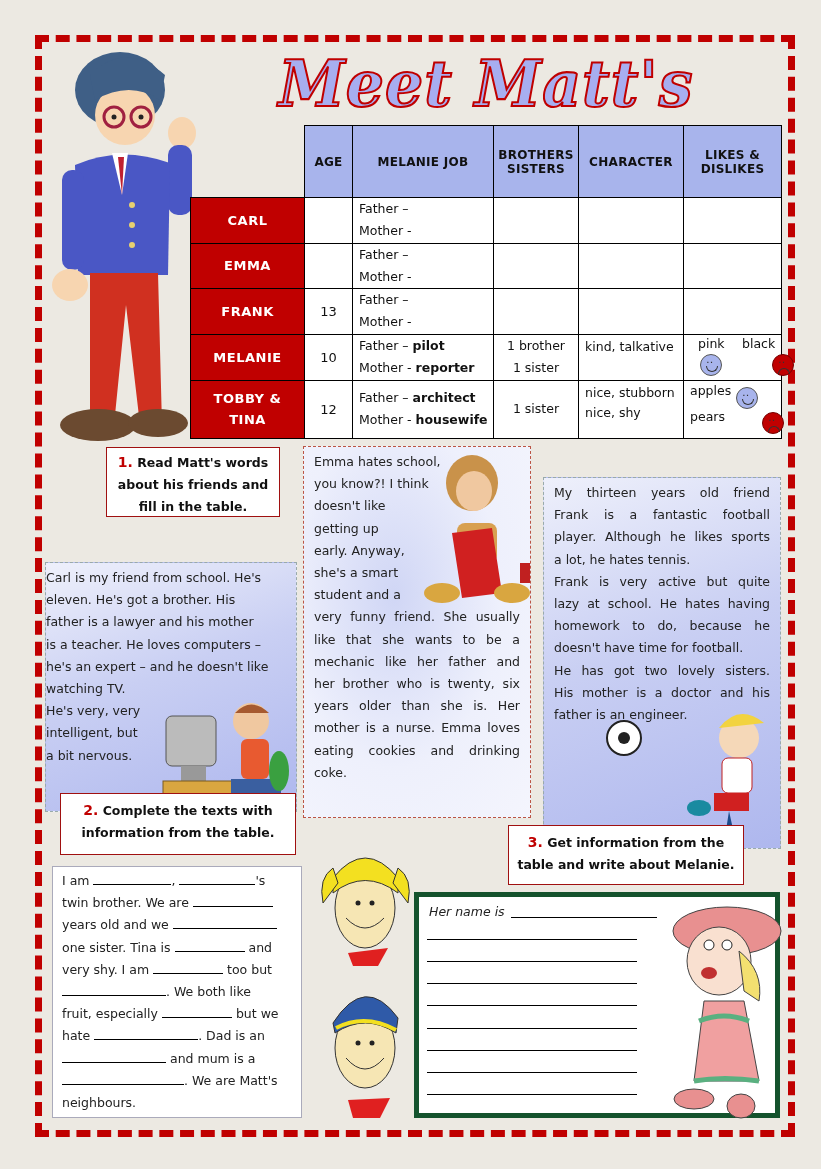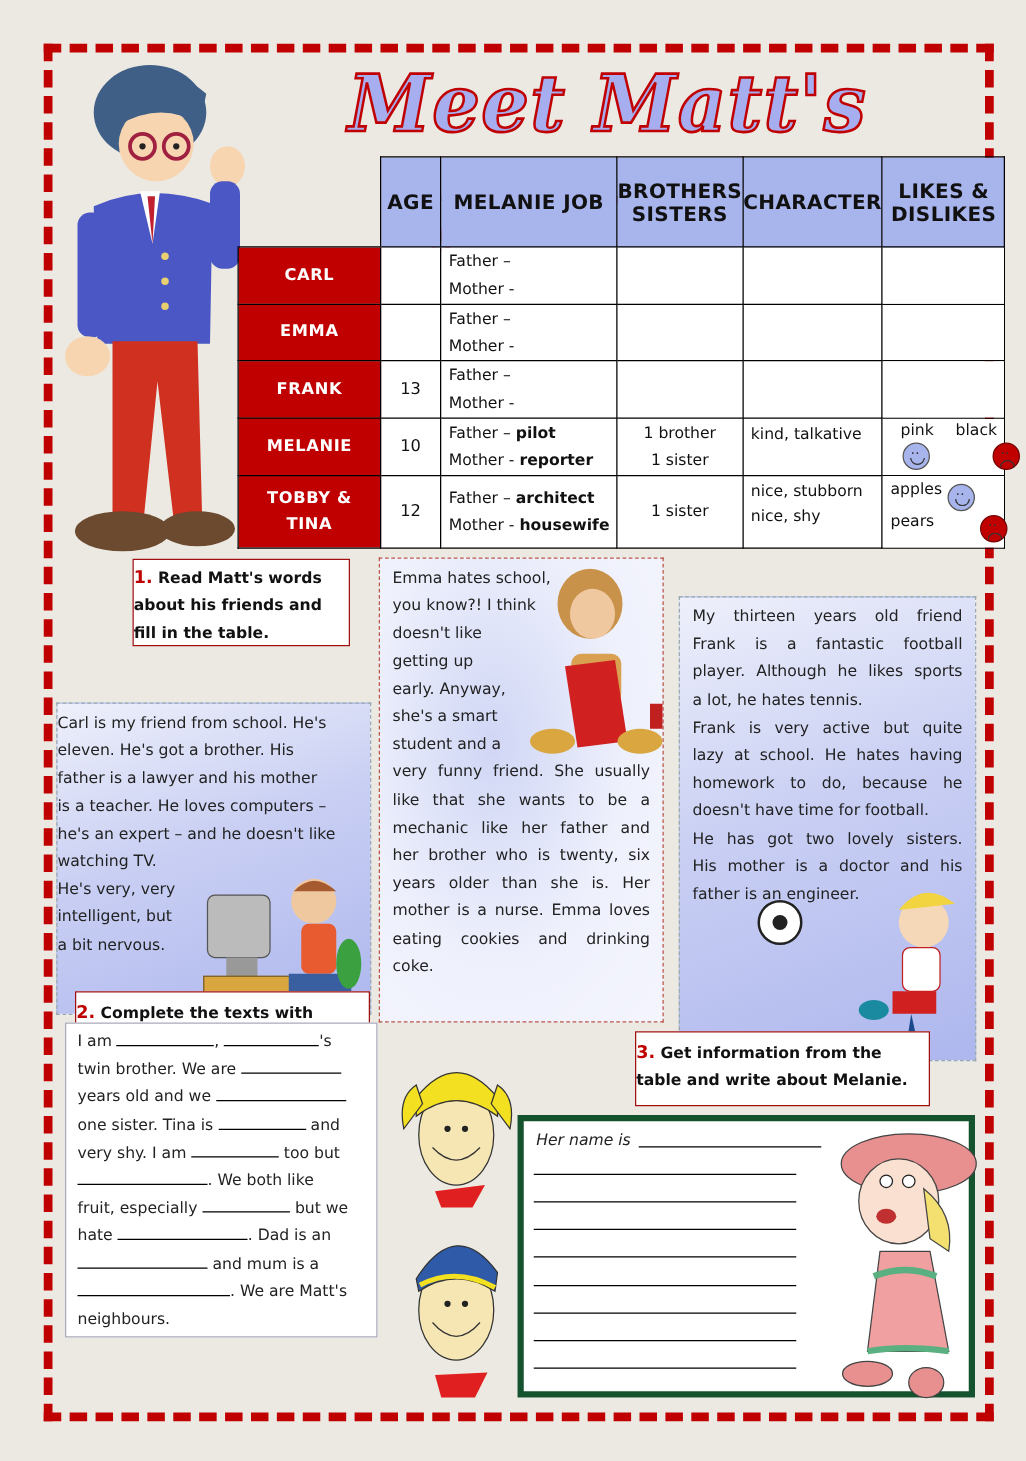--- a/index.html
+++ b/index.html
@@ -9,42 +9,42 @@
   .frame { left: 35px; top: 35px; width: 760px; height: 1102px;
     border: 7px dashed #c00000; }
   .title { left: 196px; top: 44px; width: 580px; height: 80px; text-align: center;
     font-family: "DejaVu Serif", serif; font-style: italic; font-weight: bold;
     font-size: 60px; letter-spacing: 1px; color: #a7aef0;
     -webkit-text-stroke: 2px #c00000; line-height: 80px; transform: scaleY(1.05); }
   
   table.grid { position: absolute; left: 190px; top: 125px; border-collapse: collapse;
     font-size: 12.5px; }
   table.grid td, table.grid th { border: 1px solid #000; }
-  table.grid th { background: #a8b4ec; font-weight: bold; font-size: 16px; height: 72px;
+  table.grid th { background: #a8b4ec; font-weight: bold; font-size: 12px; height: 72px;
     text-align: center; letter-spacing: .3px; }
   table.grid th.blank { background: transparent; border: none; border-bottom: 1px solid #000; }
   table.grid td.name { background: #c00000; color: #fff; font-weight: bold; text-align: center;
     width: 114px; font-size: 13px; letter-spacing: .5px; line-height: 21px; }
   table.grid td { background: #fff; height: 45.5px; vertical-align: middle; }
   .c-age { width: 48px; text-align: center; font-size: 13px; }
   .c-job { width: 141px; padding-left: 6px; line-height: 22px; }
   .c-bro { width: 85px; text-align: center; line-height: 22px; }
   .c-char { width: 105px; padding-left: 6px; vertical-align: top !important; line-height: 20px; padding-top: 2px; }
   .c-likes { width: 98px; position: relative; }
   .job-val { font-weight: bold; }
   .smiley { display: inline-block; width: 22px; height: 22px; border-radius: 50%;
     position: relative; border: 1px solid #555; }
   .smiley.happy { background: #a8b4ec; }
   .smiley.sad { background: #c00000; border-color: #700; }
   .smiley::before { content: "‥"; position: absolute; left: 5px; top: -2px; font-size: 11px; color:#333; }
   .smiley::after { content: ""; position: absolute; left: 5px; width: 10px; height: 5px;
     border: 1px solid #333; border-top: none; border-radius: 0 0 6px 6px; top: 11px; }
   .smiley.sad::after { border: 1px solid #333; border-bottom: none; border-radius: 6px 6px 0 0; top: 13px; }
   
-  .instr { background: #fff; border: 1.5px solid #a01010; 
+  .instr { background: #fff; border: 1.5px solid #a01010; text-align: center;
     font-weight: bold; font-size: 12.5px; line-height: 22px; padding-top: 3px; }
   .instr .num { color: #c00000; font-size: 14px; }
   
   .panel { font-size: 12.5px; line-height: 22.2px; color: #222; }
   .panel-blue { background: linear-gradient(160deg, #eef0fb 0%, #c9cff3 45%, #aeb7ee 100%);
     border: 1.5px dashed #9aa; margin-top: 31px; }
   .panel-emma { background: radial-gradient(ellipse at 40% 40%, #d0d6f5 0%, #eef0fc 55%, #f4f5fd 100%);
     border: 1.5px dashed #b54; }
   .justify { text-align: justify; }
   .blankline { display: inline-block; border-bottom: 1px solid #000; height: 14px; vertical-align: baseline; }
@@ -259,21 +259,21 @@
     <ellipse cx="95" cy="100" rx="12" ry="8" fill="#1a8aa0"></ellipse>
     <path d="M125 103 L120 135 L132 135 Z" fill="#1a4a8a"></path>
   </svg>
 </div>
 
 <div class="abs instr" style="left:60px;top:793px;width:236px;height:62px;padding-top:5px">
   <div><span class="num">2.</span><span> Complete the texts with</span></div>
   <div>information from the table.</div>
 </div>
 
-<div class="abs panel" style="left:52px;top:818px;width:250px;height:252px;background:#fff;border:1px solid #aab;padding:3px 9px;line-height:22.2px">
+<div class="abs panel" style="left:52px;top:866px;width:250px;height:252px;background:#fff;border:1px solid #aab;padding:3px 9px;line-height:22.2px">
   <div><span>I am </span><span class="blankline" style="width:78px"></span><span>, </span><span class="blankline" style="width:76px"></span><span>'s</span></div>
   <div><span>twin brother. We are </span><span class="blankline" style="width:80px"></span></div>
   <div><span>years old and we </span><span class="blankline" style="width:104px"></span></div>
   <div><span>one sister. Tina is </span><span class="blankline" style="width:70px"></span><span> and</span></div>
   <div><span>very shy. I am </span><span class="blankline" style="width:70px"></span><span> too but</span></div>
   <div><span class="blankline" style="width:104px"></span><span>. We both like</span></div>
   <div><span>fruit, especially </span><span class="blankline" style="width:70px"></span><span> but we</span></div>
   <div><span>hate </span><span class="blankline" style="width:104px"></span><span>. Dad is an</span></div>
   <div><span class="blankline" style="width:104px"></span><span> and mum is a</span></div>
   <div><span class="blankline" style="width:122px"></span><span>. We are Matt's</span></div>

